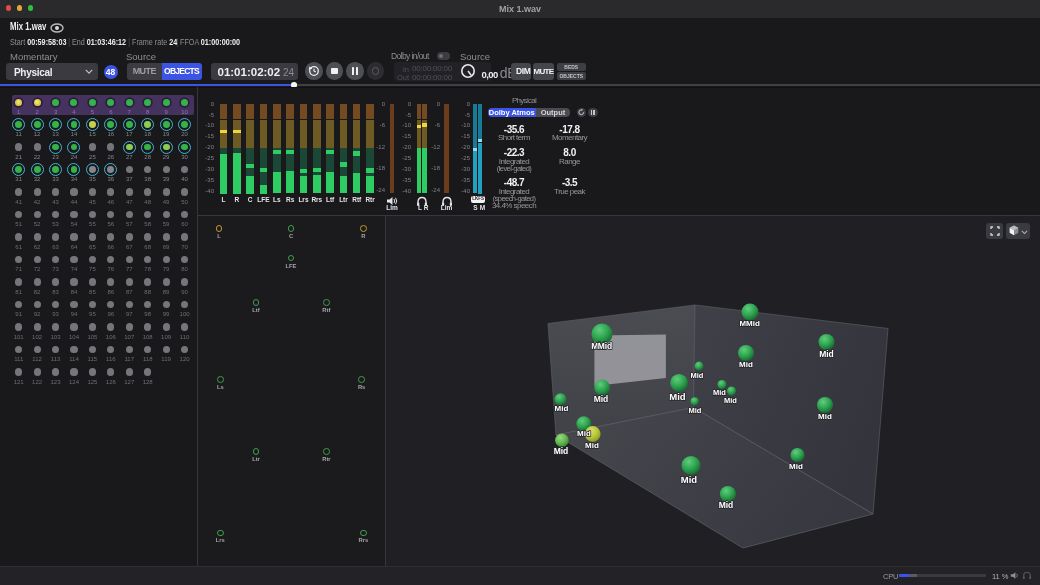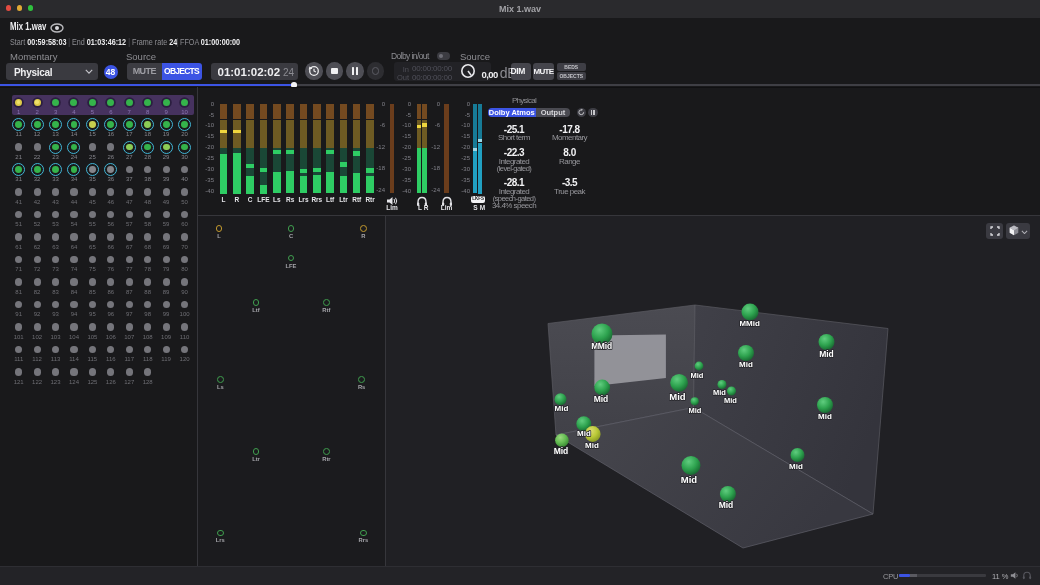--- a/index.html
+++ b/index.html
@@ -51,21 +51,21 @@
     <div style="position:absolute;left:394px;top:62px;width:97px;height:19px;background:#222226;border-radius:3px;"></div>
     <div style="position:absolute;left:395px;top:64.8px;width:14px;height:9px;font-size:7.5px;color:#4e4e56;text-align:right;">In</div>
     <div style="position:absolute;left:412px;top:64.3px;width:60px;height:9px;font-size:8px;letter-spacing:-0.2px;color:#50505a;">00:00:00:00</div>
     <div style="position:absolute;left:392px;top:73px;width:17px;height:9px;font-size:7.5px;color:#4e4e56;text-align:right;">Out</div>
     <div style="position:absolute;left:412px;top:72.5px;width:60px;height:9px;font-size:8px;letter-spacing:-0.2px;color:#50505a;">00:00:00:00</div>
     <svg style="position:absolute;left:459.5px;top:63px;width:16px;height:16px;" viewBox="0 0 16 16">
       <circle cx="8" cy="8" r="6.2" fill="none" stroke="#e8e8ec" stroke-width="1.6"></circle>
       <path d="M8 8 L11.2 12.4" stroke="#e8e8ec" stroke-width="1.6"></path>
     </svg>
     <div style="position:absolute;left:481.5px;top:65px;width:40px;height:12px;font-size:9.5px;font-weight:bold;letter-spacing:-0.6px;color:#eeeef0;">0,00 <span style="font-size:14px;color:#8b8b91;font-weight:normal;letter-spacing:-0.3px;text-align:right;">dB</span></div>
-    <div style="position:absolute;left:510.5px;top:62.5px;width:20px;height:17.5px;background:#45454c;border-radius:3px;text-align:left;line-height:17.5px;font-size:8.5px;font-weight:bold;letter-spacing:-0.4px;color:#f2f2f4;">DIM</div>
+    <div style="position:absolute;left:510.5px;top:62.5px;width:20px;height:17.5px;background:#45454c;border-radius:3px;text-align:right;line-height:17.5px;font-size:8.5px;font-weight:bold;letter-spacing:-0.4px;color:#f2f2f4;">DIM</div>
     <div style="position:absolute;left:533px;top:62.5px;width:21px;height:17.5px;background:#45454c;border-radius:3px;text-align:center;line-height:17.5px;font-size:8px;font-weight:bold;letter-spacing:-0.7px;color:#f2f2f4;">MUTE</div>
     <div style="position:absolute;left:557px;top:62.5px;width:28.5px;height:8.2px;background:#3e3e45;border-radius:2px;text-align:center;line-height:8.2px;font-size:5px;font-weight:bold;color:#c3c3c8;">BEDS</div>
     <div style="position:absolute;left:557px;top:71.8px;width:28.5px;height:8.2px;background:#3e3e45;border-radius:2px;text-align:center;line-height:8.2px;font-size:5px;font-weight:bold;color:#c3c3c8;">OBJECTS</div>
     <div style="position:absolute;left:0px;top:84px;width:1040px;height:2px;background:#3f3f45;"></div>
     <div style="position:absolute;left:0px;top:84px;width:292px;height:2px;background:#3c54e4;"></div>
     <div style="position:absolute;left:291.3px;top:82.2px;width:5.6px;height:5.6px;background:#f4f4f6;border-radius:50%;"></div>
     <div style="position:absolute;left:0px;top:87px;width:1040px;height:1px;background:#101012;"></div>
     <div style="position:absolute;left:197px;top:87px;width:1px;height:480px;background:#36363b;"></div>
     <div style="position:absolute;left:197.5px;top:215px;width:842.5px;height:1px;background:#36363b;"></div>
     <div style="position:absolute;left:385px;top:215px;width:1px;height:351px;background:#36363b;"></div>
@@ -503,30 +503,30 @@
     <div style="position:absolute;left:487.5px;top:107.5px;width:48.5px;height:9.5px;background:#3c54e4;border-radius:4px 0 0 4px;text-align:center;line-height:9.5px;font-size:7.5px;font-weight:bold;color:#fff;">Dolby Atmos</div>
     <div style="position:absolute;left:536px;top:107.5px;width:34px;height:9.5px;background:#4a4a51;border-radius:0 4px 4px 0;text-align:center;line-height:9.5px;font-size:7.5px;font-weight:bold;color:#d6d6da;">Output</div>
     <div style="position:absolute;left:576.5px;top:107.5px;width:9.5px;height:9.5px;background:#3d3d44;border-radius:50%;"></div>
     <svg style="position:absolute;left:577px;top:108px;width:8.5px;height:8.5px;" viewBox="0 0 10 10">
       <path d="M7.8 5 A2.8 2.8 0 1 1 5 2.2" fill="none" stroke="#c9c9cd" stroke-width="1.1"></path>
       <path d="M5 0.8 L7 2.2 L5 3.6 Z" fill="#c9c9cd"></path>
     </svg>
     <div style="position:absolute;left:588px;top:107.5px;width:9.5px;height:9.5px;background:#3d3d44;border-radius:50%;"></div>
     <div style="position:absolute;left:591px;top:110px;width:1.4px;height:4.5px;background:#c9c9cd;"></div>
     <div style="position:absolute;left:593.4px;top:110px;width:1.4px;height:4.5px;background:#c9c9cd;"></div>
-    <div style="position:absolute;left:474px;top:123.5px;width:80px;height:10px;font-size:10px;font-weight:bold;letter-spacing:-0.5px;color:#f2f2f4;text-align:center;">-25.1</div>
+    <div style="position:absolute;left:474px;top:123.5px;width:80px;height:10px;font-size:10px;font-weight:bold;letter-spacing:-0.5px;color:#f2f2f4;text-align:center;">-35.6</div>
     <div style="position:absolute;left:469px;top:133.0px;width:90px;height:8px;font-size:8px;letter-spacing:-0.55px;color:#97979c;text-align:center;">Short term</div>
     <div style="position:absolute;left:529.5px;top:123.5px;width:80px;height:10px;font-size:10px;font-weight:bold;letter-spacing:-0.5px;color:#f2f2f4;text-align:center;">-17.8</div>
     <div style="position:absolute;left:524.5px;top:133.0px;width:90px;height:8px;font-size:8px;letter-spacing:-0.55px;color:#97979c;text-align:center;">Momentary</div>
     <div style="position:absolute;left:474px;top:147px;width:80px;height:10px;font-size:10px;font-weight:bold;letter-spacing:-0.5px;color:#f2f2f4;text-align:center;">-22.3</div>
     <div style="position:absolute;left:469px;top:156.5px;width:90px;height:8px;font-size:8px;letter-spacing:-0.55px;color:#97979c;text-align:center;">Integrated</div>
     <div style="position:absolute;left:469px;top:163.9px;width:90px;height:8px;font-size:7.5px;letter-spacing:-0.55px;color:#97979c;text-align:center;">(level-gated)</div>
     <div style="position:absolute;left:529.5px;top:147px;width:80px;height:10px;font-size:10px;font-weight:bold;letter-spacing:-0.5px;color:#f2f2f4;text-align:center;">8.0</div>
     <div style="position:absolute;left:524.5px;top:156.5px;width:90px;height:8px;font-size:8px;letter-spacing:-0.55px;color:#97979c;text-align:center;">Range</div>
-    <div style="position:absolute;left:474px;top:177px;width:80px;height:10px;font-size:10px;font-weight:bold;letter-spacing:-0.5px;color:#f2f2f4;text-align:center;">-28.1</div>
+    <div style="position:absolute;left:474px;top:177px;width:80px;height:10px;font-size:10px;font-weight:bold;letter-spacing:-0.5px;color:#f2f2f4;text-align:center;">-48.7</div>
     <div style="position:absolute;left:469px;top:186.5px;width:90px;height:8px;font-size:8px;letter-spacing:-0.55px;color:#97979c;text-align:center;">Integrated</div>
     <div style="position:absolute;left:469px;top:193.9px;width:90px;height:8px;font-size:7.5px;letter-spacing:-0.55px;color:#97979c;text-align:center;">(speech-gated)</div>
     <div style="position:absolute;left:469px;top:201.3px;width:90px;height:8px;font-size:8px;letter-spacing:-0.55px;color:#97979c;text-align:center;">34.4% speech</div>
     <div style="position:absolute;left:529.5px;top:177px;width:80px;height:10px;font-size:10px;font-weight:bold;letter-spacing:-0.5px;color:#f2f2f4;text-align:center;">-3.5</div>
     <div style="position:absolute;left:524.5px;top:186.5px;width:90px;height:8px;font-size:8px;letter-spacing:-0.55px;color:#97979c;text-align:center;">True peak</div>
     <div style="position:absolute;left:215.6px;top:224.9px;width:6.8px;height:6.8px;border:1.8px solid #c2992e;border-radius:50%;"></div>
     <div style="position:absolute;left:207px;top:232.8px;width:24px;height:7px;font-size:5.8px;color:#a6a6ab;text-align:center;font-weight:bold;">L</div>
     <div style="position:absolute;left:287.6px;top:224.9px;width:6.8px;height:6.8px;border:1.8px solid #3f9e4e;border-radius:50%;"></div>
     <div style="position:absolute;left:279px;top:232.8px;width:24px;height:7px;font-size:5.8px;color:#a6a6ab;text-align:center;font-weight:bold;">C</div>
     <div style="position:absolute;left:360.0px;top:224.9px;width:6.8px;height:6.8px;border:1.8px solid #c2992e;border-radius:50%;"></div>

